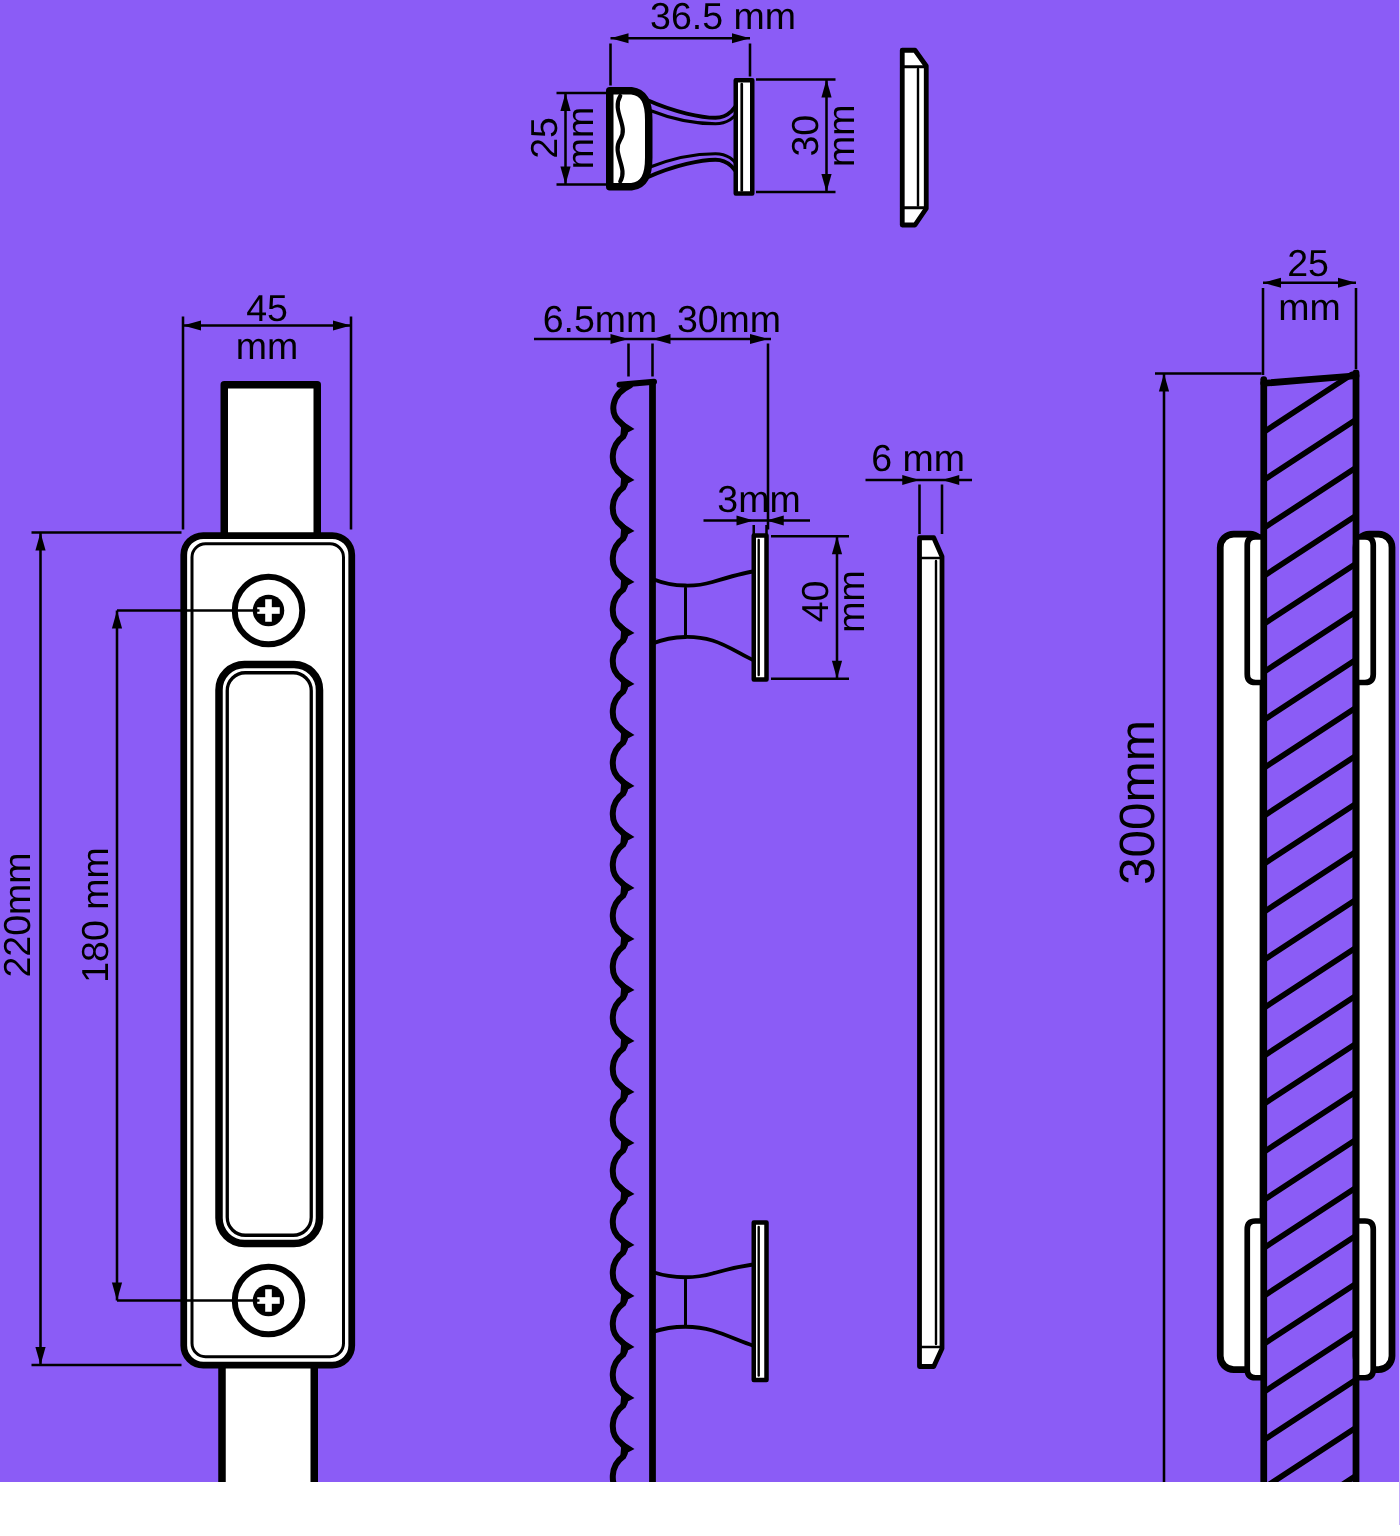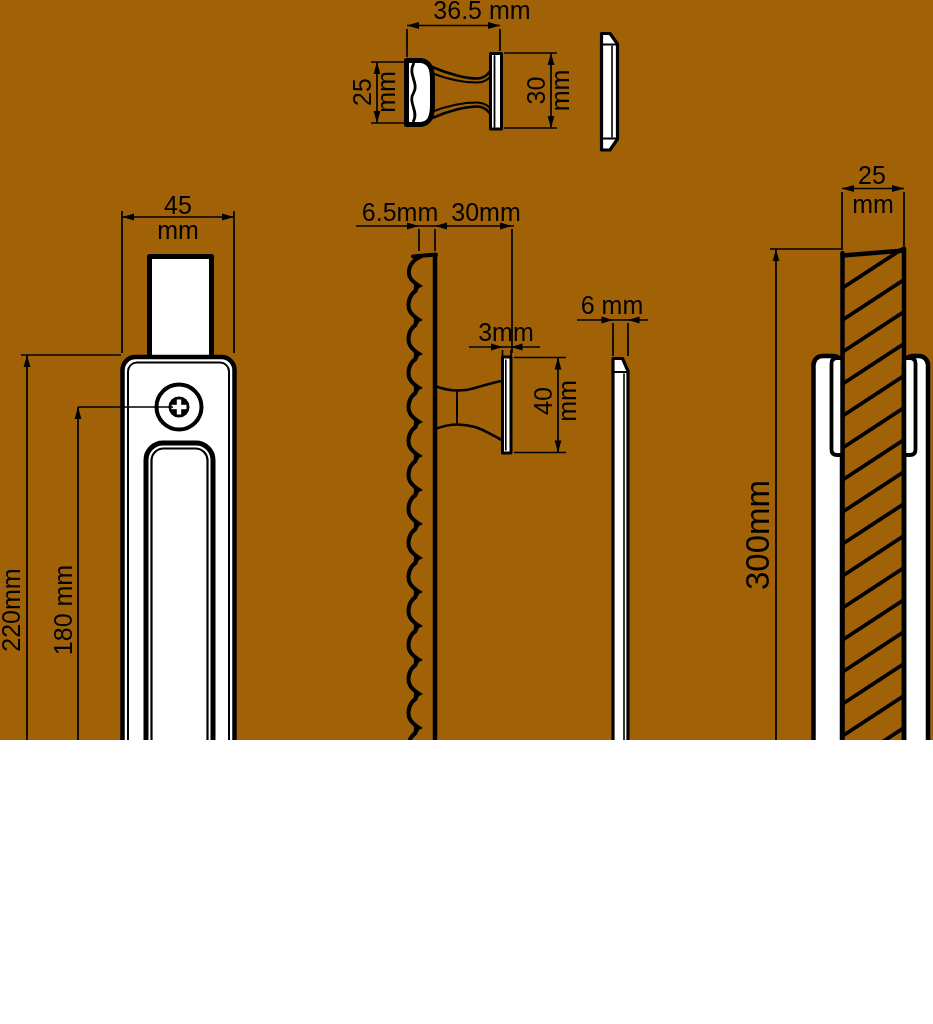--- a/index.html
+++ b/index.html
@@ -1,16 +1,16 @@
 <!DOCTYPE html>
 <html><head>
 <meta charset="utf-8">
 <style>
   html,body{margin:0;padding:0;background:#ffffff;}
-  .stage{position:relative;width:933px;height:740px;background:#a16207;overflow:hidden;}
+  .stage{position:relative;width:933px;height:988px;background:#8b5cf6;overflow:hidden;}
   svg{display:block;}
   svg text{font-family:"Liberation Sans",sans-serif;font-size:25px;fill:#000;letter-spacing:0px;}
   svg text.big{font-size:33px;}
   .mid{text-anchor:middle;}
   
   .f5 {fill:#fff;stroke:#000;stroke-width:5;stroke-linejoin:round;}
   .f45{fill:#fff;stroke:#000;stroke-width:4.5;stroke-linejoin:round;}
   .f38{fill:#fff;stroke:#000;stroke-width:3.8;stroke-linejoin:round;}
   .f32{fill:#fff;stroke:#000;stroke-width:3.2;stroke-linejoin:round;}
   .f3 {fill:#fff;stroke:#000;stroke-width:3;stroke-linejoin:round;}

